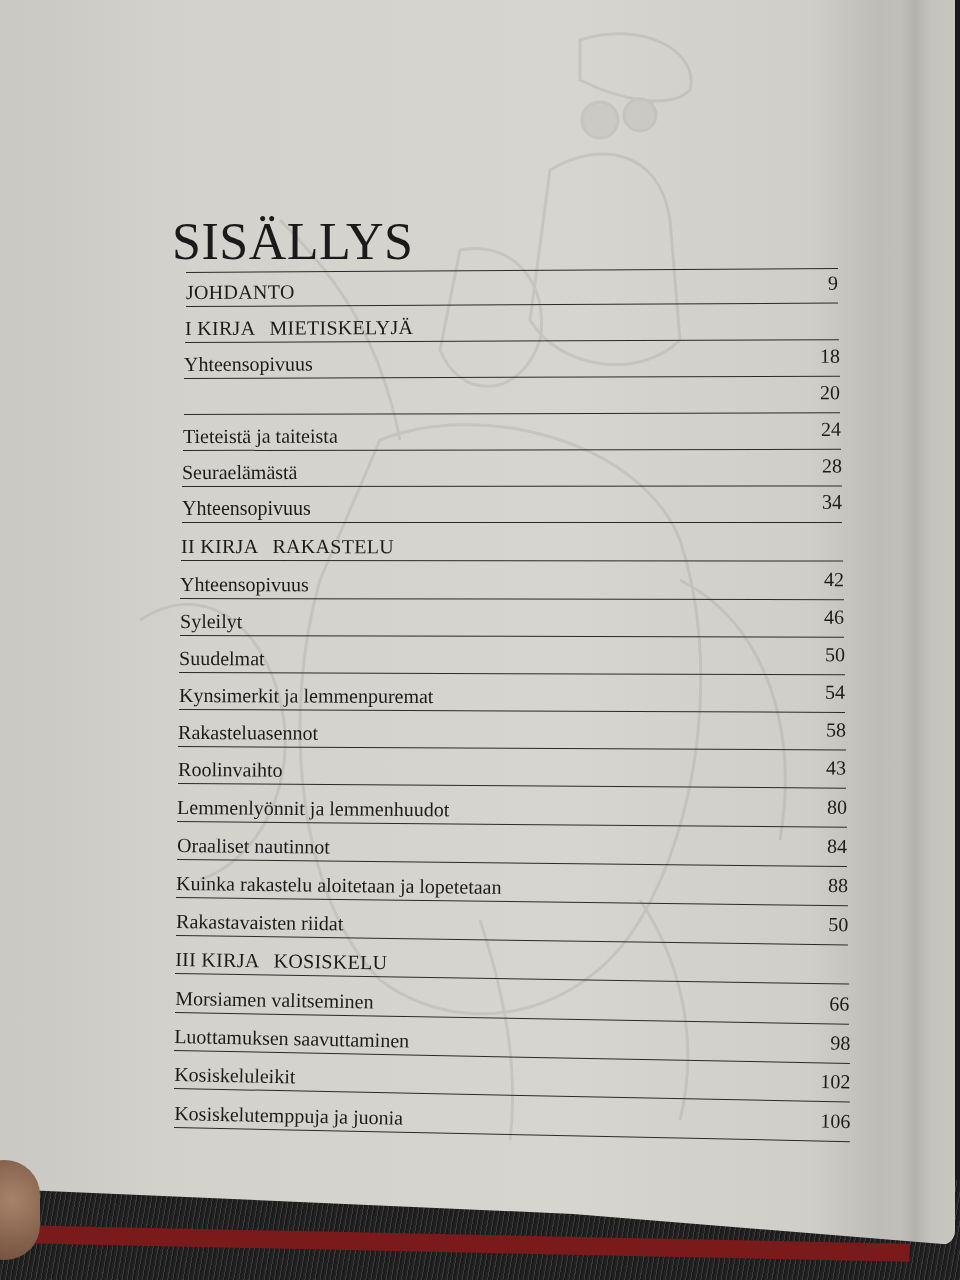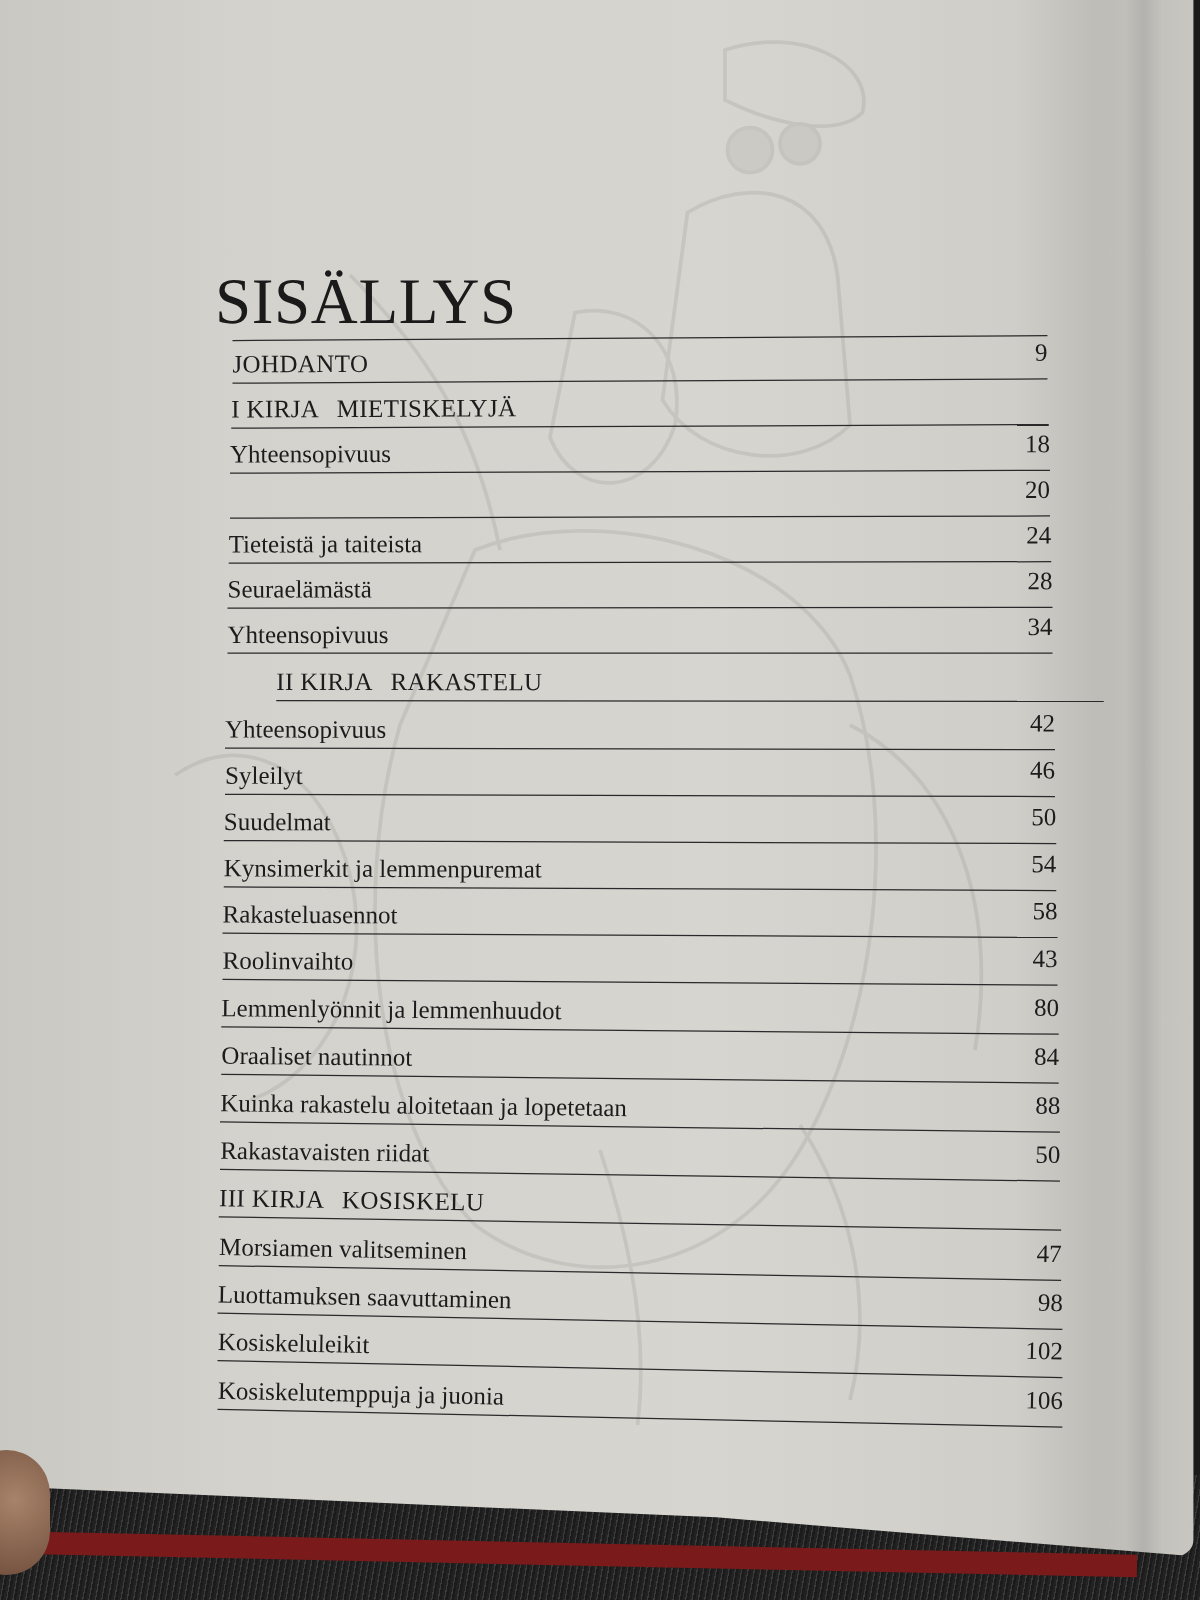--- a/index.html
+++ b/index.html
@@ -115,21 +115,21 @@
     <span class="page-num">24</span>
   </div>
   <div class="row" style="left:12px; top:256px; width:660px; transform:rotate(-0.05deg);text-decoration:underline;">
     <span class="label">Seuraelämästä</span>
     <span class="page-num">28</span>
   </div>
   <div class="row" style="left:12px; top:292px; width:660px;">
     <span class="label">Yhteensopivuus</span>
     <span class="page-num">34</span>
   </div>
-  <div class="row section" style="left:11px; top:330px; width:662px; transform:rotate(0.05deg);margin-left:40px;">
+  <div class="row section" style="left:11px; top:330px; width:662px; transform:rotate(0.05deg);">
     <span class="label"><span>II KIRJA</span><span class="gap"></span><span>RAKASTELU</span></span>
     <span class="page-num"></span>
   </div>
   <div class="row" style="left:10px; top:368px; width:664px; transform:rotate(0.1deg);">
     <span class="label">Yhteensopivuus</span>
     <span class="page-num">42</span>
   </div>
   <div class="row" style="left:10px; top:405px; width:664px; transform:rotate(0.15deg);">
     <span class="label">Syleilyt</span>
     <span class="page-num">46</span>
@@ -165,21 +165,21 @@
   <div class="row" style="left:6px; top:705px; width:672px; transform:rotate(0.8deg);">
     <span class="label">Rakastavaisten riidat</span>
     <span class="page-num">50</span>
   </div>
   <div class="row section" style="left:5px; top:743px; width:674px; transform:rotate(0.9deg);">
     <span class="label"><span>III KIRJA</span><span class="gap"></span><span>KOSISKELU</span></span>
     <span class="page-num"></span>
   </div>
   <div class="row" style="left:5px; top:782px; width:674px; transform:rotate(1.0deg);">
     <span class="label">Morsiamen valitseminen</span>
-    <span class="page-num">47</span>
+    <span class="page-num">66</span>
   </div>
   <div class="row" style="left:4px; top:820px; width:676px; transform:rotate(1.1deg);">
     <span class="label">Luottamuksen saavuttaminen</span>
     <span class="page-num">98</span>
   </div>
   <div class="row" style="left:4px; top:858px; width:676px; transform:rotate(1.15deg);">
     <span class="label">Kosiskeluleikit</span>
     <span class="page-num">102</span>
   </div>
   <div class="row" style="left:4px; top:897px; width:676px; transform:rotate(1.2deg);">

